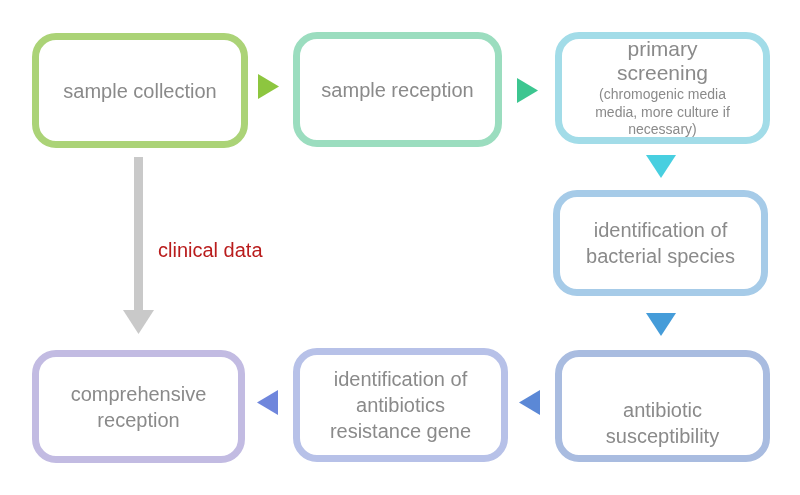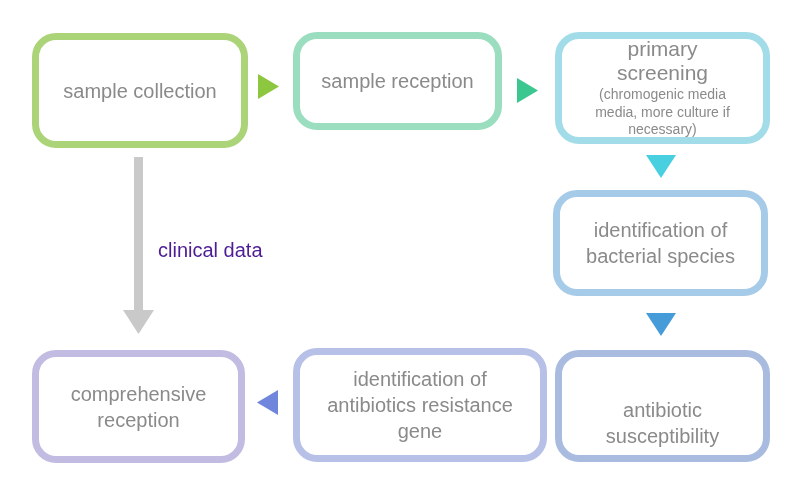--- a/index.html
+++ b/index.html
@@ -21,25 +21,25 @@
     align-items:center;
     justify-content:center;
     text-align:center;
     color:#8a8a8a;
     padding:6px 12px;
   }
   .box .label { font-size:20px; line-height:1.3; }
   .box .title { font-size:21px; line-height:1.15; }
   .box .sublabel { font-size:14px; line-height:1.25; margin-top:1px; }
   .b1 { left:32px;  top:33px;  width:216px; height:115px;text-align:center; }
-  .b2 { left:293px; top:32px;  width:209px; height:98px;align-items:center; }
+  .b2 { left:293px; top:32px;  width:209px; height:115px;align-items:center; }
   .b3 { left:555px; top:32px;  width:215px; height:112px; padding:6px 24px; }
   .b4 { left:553px; top:190px; width:215px; height:106px; }
   .b5 { left:555px; top:350px; width:215px; height:112px; }
-  .b6 { left:293px; top:348px; width:254px; height:114px; }
+  .b6 { left:293px; top:348px; width:215px; height:114px; }
   .b7 { left:32px;  top:350px; width:213px; height:113px; }
 
   .arrow { position:absolute; }
   .arrow-right { clip-path:polygon(0 0, 100% 50%, 0 100%); }
   .arrow-left  { clip-path:polygon(100% 0, 0 50%, 100% 100%); }
   .arrow-down  { clip-path:polygon(0 0, 100% 0, 50% 100%); }
 
   .a1 { left:258px; top:74px;  width:21px; height:25px; }
   .a2 { left:517px; top:78px;  width:21px; height:25px; }
   .a3 { left:646px; top:155px; width:30px; height:23px; }
@@ -55,21 +55,21 @@
   .gray-head {
     position:absolute;
     left:123px; top:310px;
     width:31px; height:24px;
     clip-path:polygon(0 0, 100% 0, 50% 100%);
   }
   .clinical-label {
     position:absolute;
     left:158px; top:239px;
     font-size:20px;
-    color:#4c1d95;
+    color:#b91c1c;
     white-space:nowrap;
   }
 </style>
 </head>
 <body>
 
 <div class="canvas">
 
   <div class="box b1" style="border-color: rgb(171, 211, 119);">
     <div class="label">sample collection</div>

